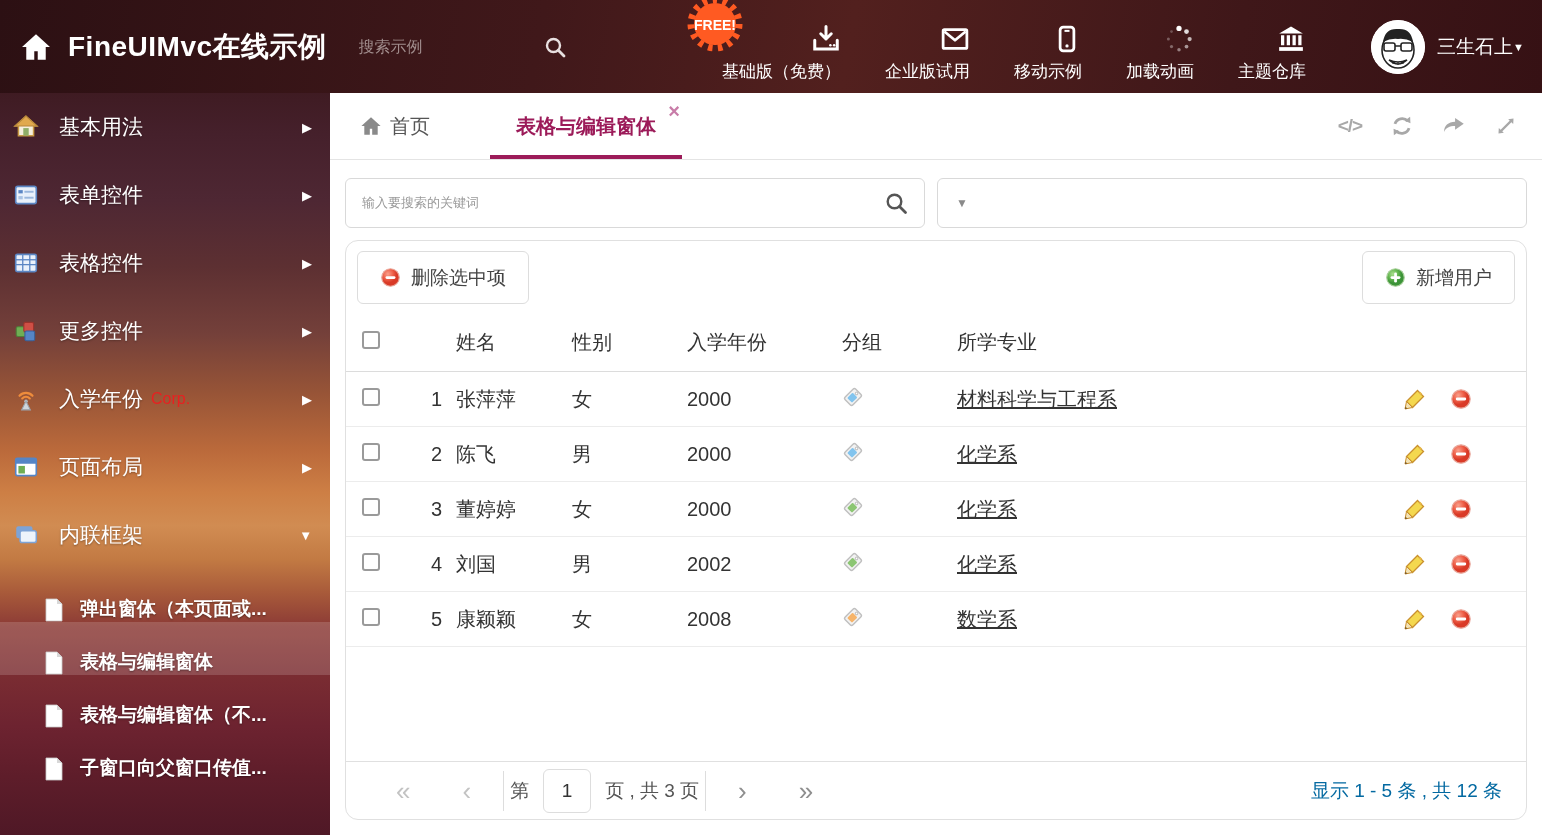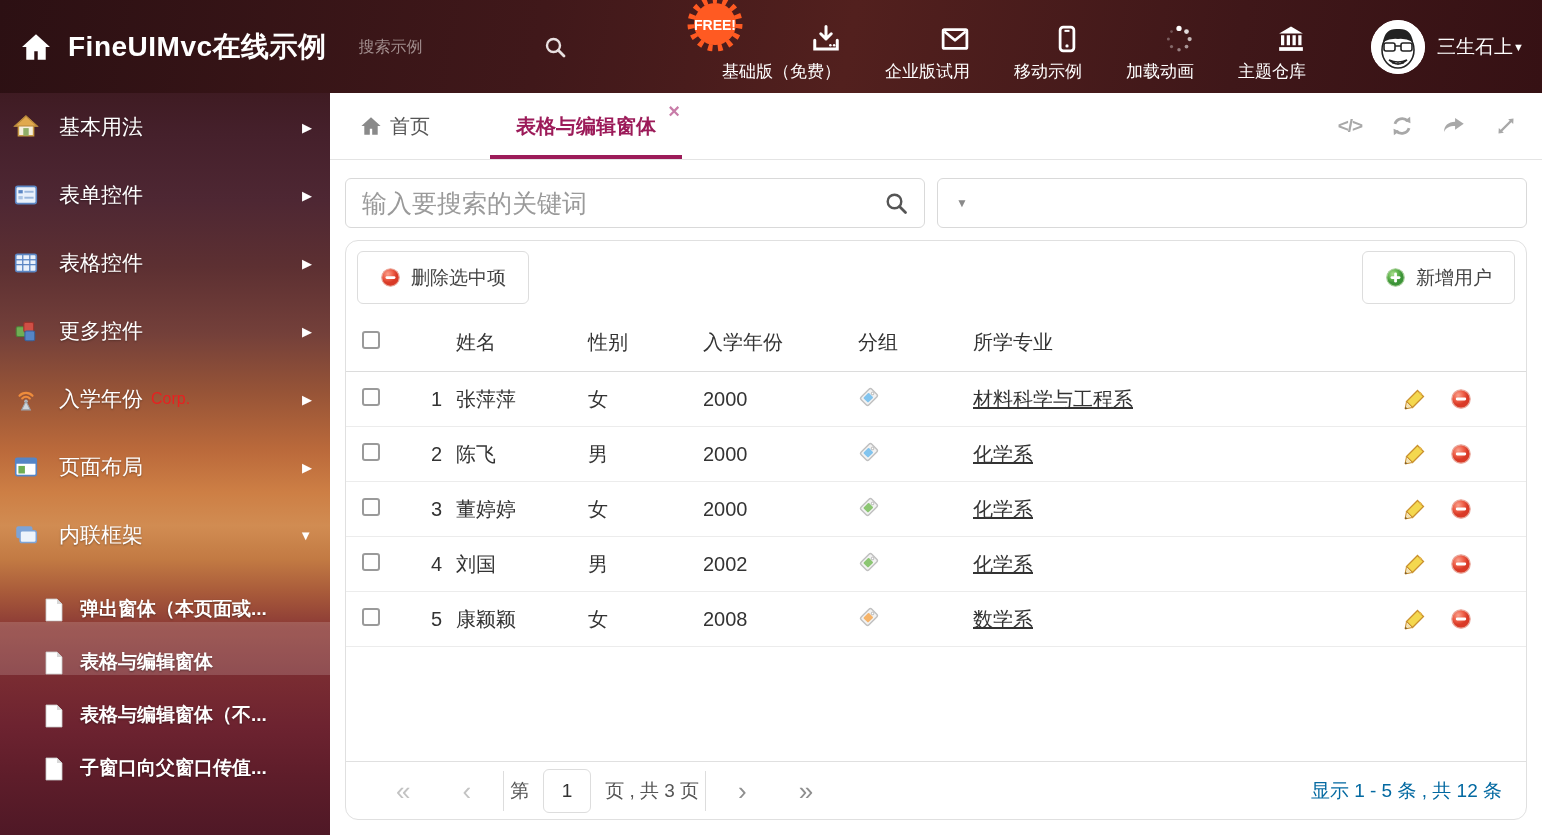--- a/index.html
+++ b/index.html
@@ -53,22 +53,22 @@
     cursor:pointer; height:100%; display:flex; align-items:center; padding:0 26px; }
   .tab-active::after { content:""; position:absolute; left:0; right:0; bottom:0; height:4px; background:#9c1b59; }
   .tab-close { position:absolute; top:8px; right:2px; color:#c87ca8; font-size:20px; font-weight:bold; line-height:1; cursor:pointer; }
   .tab-tools { position:absolute; right:22px; top:0; height:100%; display:flex; align-items:center; gap:24px; color:#a8a8a8; }
   .tab-tools .tbtn { cursor:pointer; width:28px; height:28px; display:flex; align-items:center; justify-content:center; }
   .code-ic { font-size:19px; font-weight:bold; letter-spacing:-1px; }
 
   .filter-row { display:flex; gap:12px; padding:18px 15px 0 15px; }
   .searchbox { flex:0 0 580px; height:50px; border:1px solid #d9d9d9; border-radius:6px;
     display:flex; align-items:center; padding:0 16px; }
-  .searchbox input { flex:1; border:none; outline:none; font-size:25px; color:#4c1d95;
-    font-family:Liberation Sans, sans-serif; }
+  .searchbox input { flex:1; border:none; outline:none; font-size:13px; color:#4c1d95;
+    font-family:Liberation Serif, serif; }
   .searchbox input::placeholder { color:#9a9a9a; }
   .searchbox svg { width:24px; height:24px; flex:none; cursor:pointer; }
   .filterbox { flex:1; height:50px; border:1px solid #d9d9d9; border-radius:6px;
     display:flex; align-items:center; padding:0 18px; font-size:19px; color:#444; cursor:pointer; }
   .filterbox .grow { flex:1; }
   .filter-caret { color:#8a8a8a; font-size:12px; }
 
   .panel { position:absolute; left:15px; right:15px; top:147px; bottom:15px;
     border:1px solid #e0e0e0; border-radius:13px; display:flex; flex-direction:column; background:#fff; }
   .toolbar { height:73px; display:flex; align-items:center; padding:0 11px; }
@@ -77,21 +77,21 @@
   .btn svg { width:21px; height:21px; }
   .toolbar .spacer { flex:1; }
 
   .grid { display:flex; flex-direction:column; }
   .grow-space { flex:1; }
   .trow { display:flex; align-items:center; border-bottom:1px solid #ececec; height:55px; font-size:20px; color:#333; }
   .trow.thead { height:58px; border-bottom:1px solid #dcdcdc; }
   .c-check { flex:0 0 64px; padding-left:16px; }
   .c-num { flex:0 0 32px; text-align:right; }
   .c-name { flex:0 0 128px; padding-left:14px; }
-  .c-gender { flex:0 0 115px; padding-left:2px;margin-left:16px; }
+  .c-gender { flex:0 0 115px; padding-left:2px; }
   .c-year { flex:0 0 155px; padding-left:2px; }
   .c-group { flex:0 0 115px; padding-left:2px; }
   .c-major { flex:1; padding-left:2px; }
   .c-actions { flex:0 0 122px; display:flex; align-items:center; gap:24px; }
   .thead .hc { color:#333; }
   .checkbox { width:18px; height:18px; border:2px solid #9a9a9a; border-radius:3px; background:#fff; cursor:pointer; }
   .major-link { color:#333; text-decoration:underline; cursor:pointer; }
   .tag-ic { width:22px; height:22px; display:inline-block; }
   .act-ic { width:22px; height:22px; cursor:pointer; }
 

